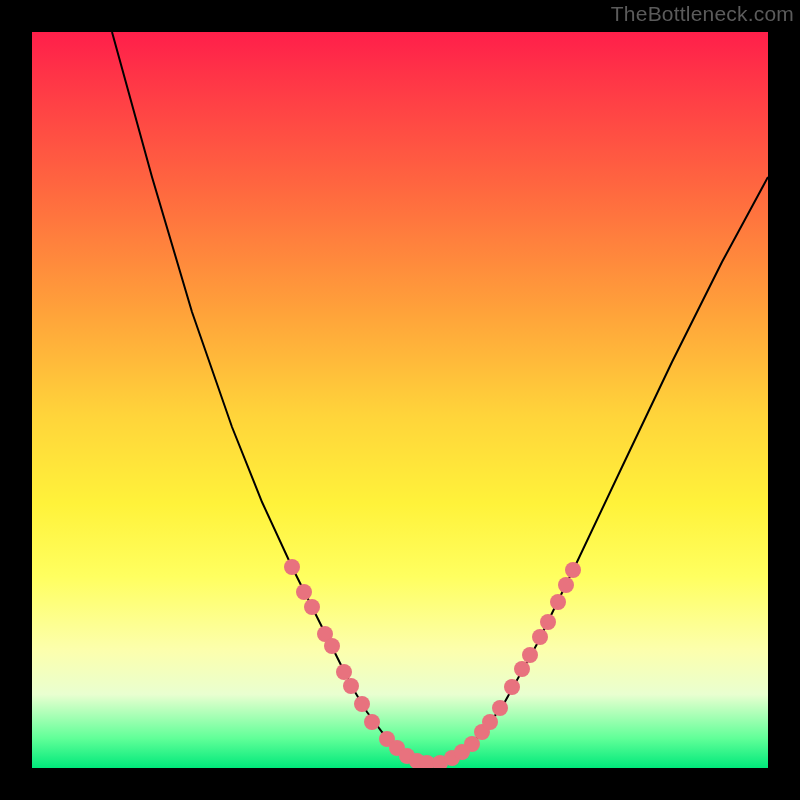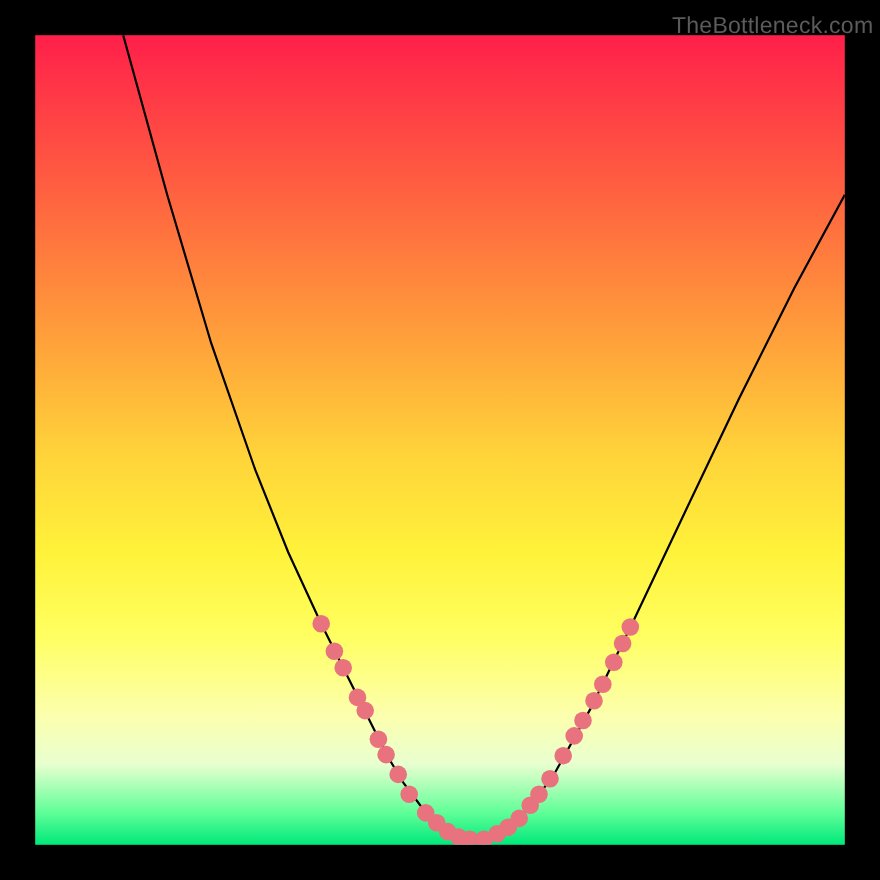--- a/index.html
+++ b/index.html
@@ -40,21 +40,21 @@
   svg.curve {
     position: absolute;
     left: 0;
     top: 0;
     width: 736px;
     height: 736px;
   }
   .watermark {
     position: absolute;
     right: 6px;
-    top: 12px;
+    top: 2px;
     font-family: Arial, Helvetica, sans-serif;
     font-size: 21px;
     color: #5b5b5b;
     letter-spacing: 0.2px;
     user-select: none;
   }
 </style>
 </head>
 <body>
 

